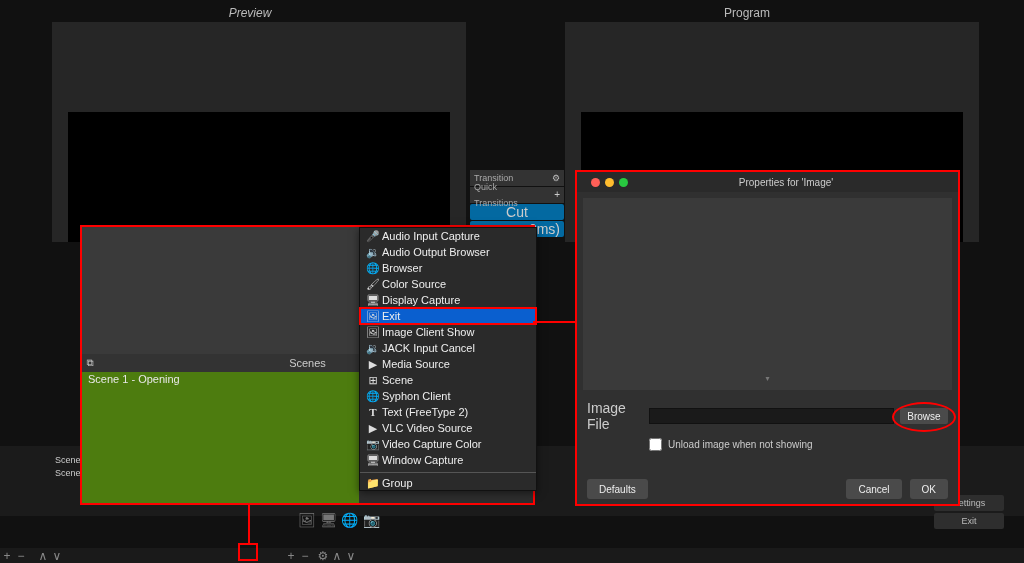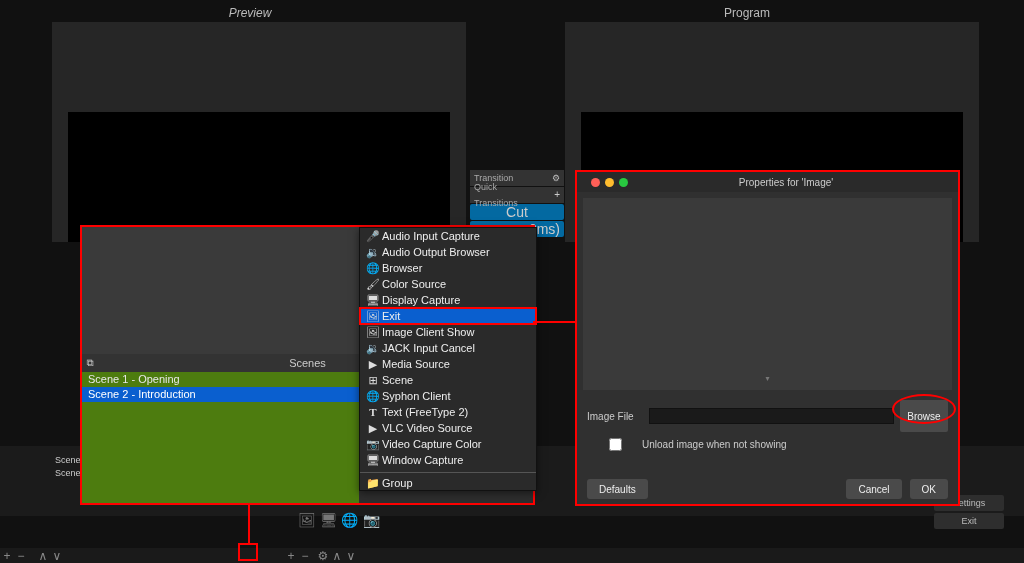--- a/index.html
+++ b/index.html
@@ -66,26 +66,26 @@
 
   
   .props-dialog { position:absolute; left:575px; top:170px; width:385px; height:336px; background:#303030; border:2px solid #f00;}
   .props-titlebar { height:20px; display:flex; align-items:center; padding:0 14px; background:#2a2a2a;}
   .traffic { display:flex; gap:5px; align-items:center;}
   .traffic span { width:9px; height:9px; border-radius:50%; display:inline-block;}
   .tl-red{background:#ff5f57;} .tl-yel{background:#febc2e;} .tl-grn{background:#28c840;}
   .props-title { flex:1; text-align:center; font-size:10px; color:#ccc;}
   .props-preview { margin:6px; height:192px; background:#3a3a3a;}
   .props-row { display:flex; align-items:center; padding:4px 10px; gap:6px;}
-  .props-row label { font-size:10px; color:#ccc; width:56px;}
+  .props-row label { font-size:14px; color:#ccc; width:56px;}
   .props-row input[type=text] { flex:1; height:16px; background:#1a1a1a; border:1px solid #111; color:#ccc; font-size:10px; padding:0 3px;}
-  .browse-btn { width:48px; height:32px; background:#4a4a4a; color:#eee; font-size:10px; border:none; border-radius:2px; cursor:pointer;}
+  .browse-btn { width:48px; height:16px; background:#4a4a4a; color:#eee; font-size:10px; border:none; border-radius:2px; cursor:pointer;}
   .browse-wrap { position:relative; display:inline-block;}
   .browse-ellipse { position:absolute; left:-8px; top:-6px; width:64px; height:30px; border:2px solid #f00; border-radius:50%; pointer-events:none;}
-  .props-check { display:flex; align-items:center; gap:20px; padding:2px 10px 2px 32px; font-size:10px; color:#ccc;}
+  .props-check { display:flex; align-items:center; gap:6px; padding:2px 10px 2px 72px; font-size:10px; color:#ccc;}
   .props-check input { accent-color:#555;}
   .props-footer { position:absolute; left:0; right:0; bottom:0; height:30px; display:flex; align-items:center; padding:0 10px; gap:8px;}
   .props-footer .spacer{flex:1;}
   .dlg-btn { height:20px; padding:0 12px; background:#4a4a4a; color:#eee; font-size:10px; border:none; border-radius:3px; cursor:pointer;}
 
   
   .props-arrow { position:absolute; left:50%; top:202px; color:#777; font-size:8px; transform:translateX(-50%);}
 </style>
 </head>
 <body>
@@ -143,21 +143,20 @@
 
 <div class="scenes-overlay">
   <div class="upper-grey"></div>
   <div class="scenes-header">
     <span class="corner-icon">⧉</span>
     <span class="title">Scenes</span>
     <span class="corner-icon">⧉</span>
   </div>
   <div class="scenes-list">
     <div class="scene-row">Scene 1 - Opening</div>
-    <div class="scene-row selected">Scene 2 - Introduction</div>
   </div>
 
   <div class="src-menu">
     <div class="src-item">
         <span class="ico">🎤</span>
         <span>Audio Input Capture</span>
       </div>
     <div class="src-item">
         <span class="ico">🔉</span>
         <span>Audio Output Browser</span>

